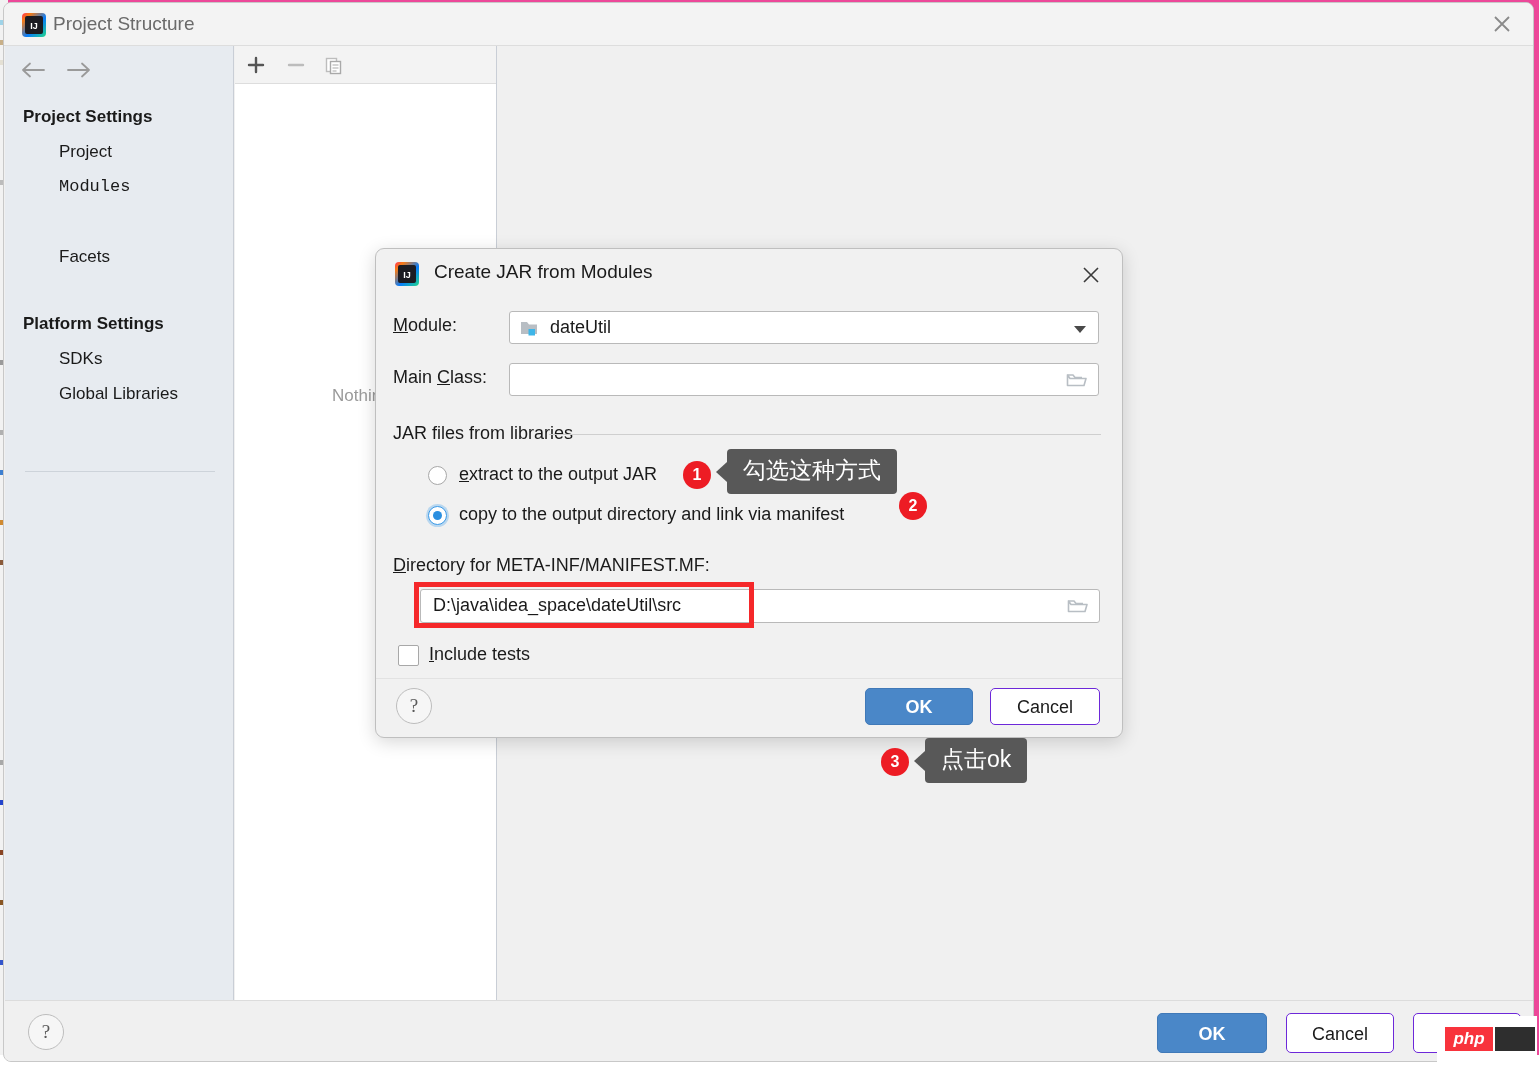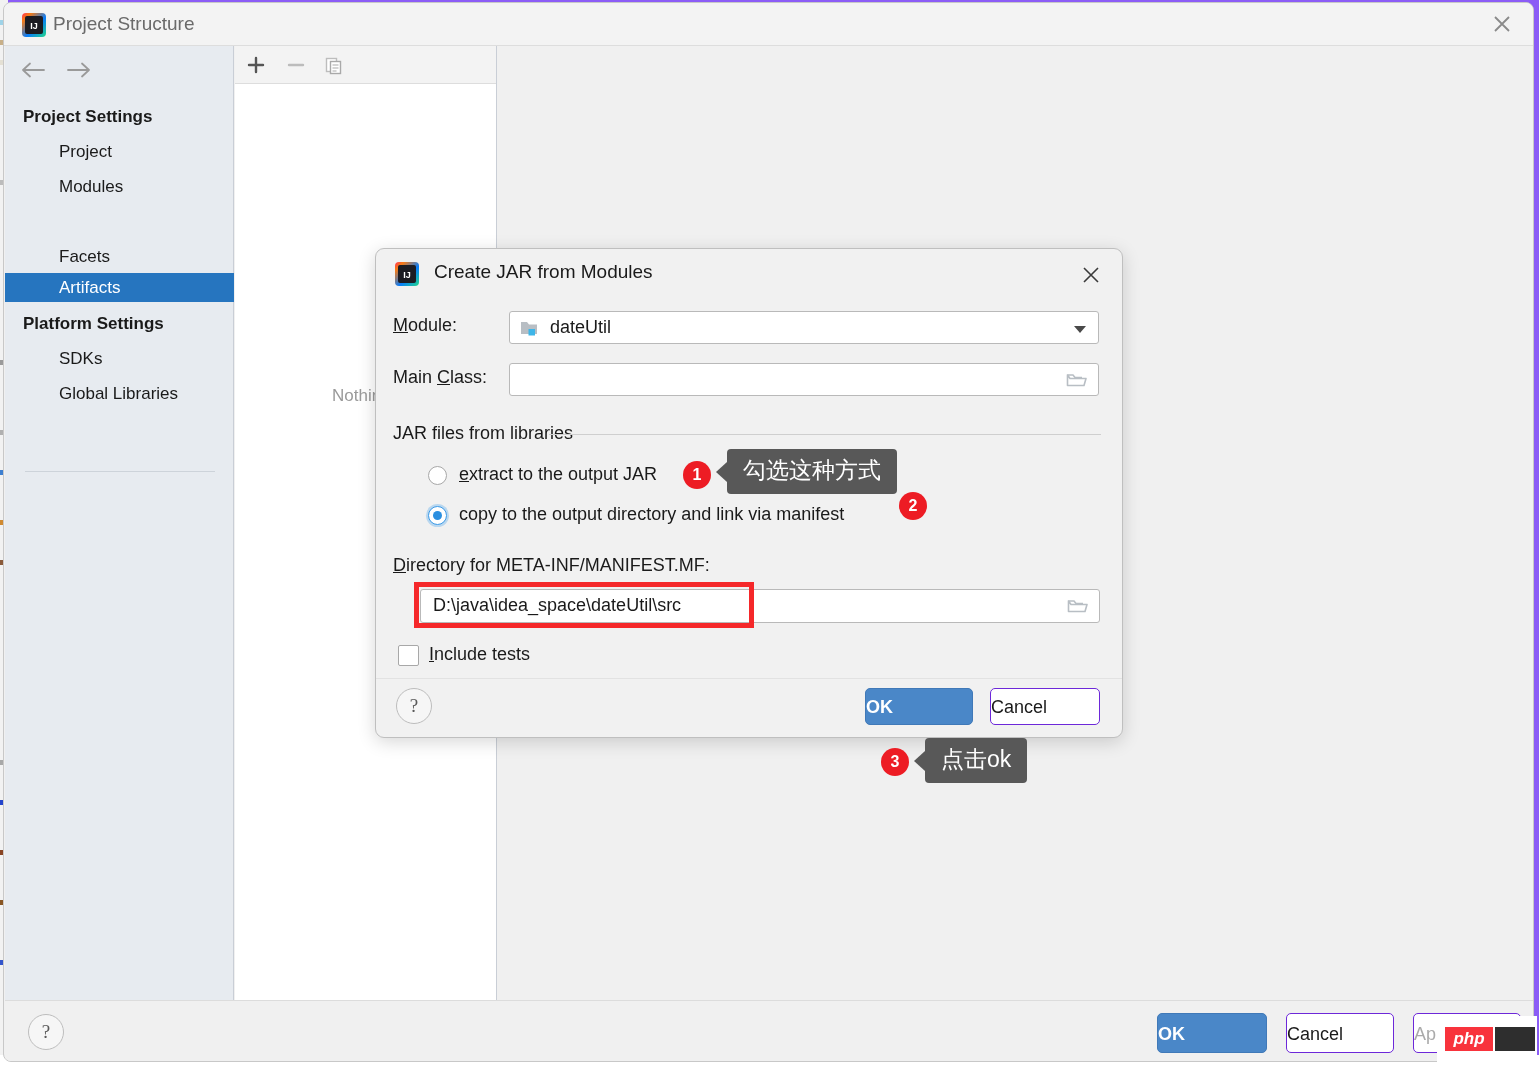--- a/index.html
+++ b/index.html
@@ -5,21 +5,21 @@
   html, body {
     margin: 0; padding: 0;
     width: 1539px; height: 1071px;
     overflow: hidden;
     background: #ffffff;
     font-family: "Liberation Sans", sans-serif;
   }
   #root {
     position: relative;
     width: 1539px; height: 1071px;
-    background: #8b5cf6;
+    background: #ec4899;
   }
 
   
   .bg-sliver {
     position: absolute; left: 0; top: 0; width: 8px; height: 1071px;
     background: #f2f2f2;
   }
   .bg-sliver .chip {
     position: absolute; left: 0; width: 8px; height: 5px;
   }
@@ -151,21 +151,21 @@
   .help-circle {
     position: absolute; width: 34px; height: 34px; border-radius: 50%;
     border: 1px solid #bdbdbd; background: #f6f6f6;
     text-align: center; line-height: 33px;
     font-size: 19px; color: #5a5a5a;
     font-family: "Liberation Serif", serif;
     cursor: default;
   }
   .btn {
     position: absolute; height: 40px; border-radius: 5px;
-    font-size: 18px; line-height: 40px; 
+    font-size: 18px; line-height: 40px; text-align: center;
     box-sizing: border-box; cursor: default;
     font-family: "Liberation Sans", sans-serif;
   }
   .btn.primary { background: #4a87c8; color: #ffffff; border: 1px solid #4079b8; font-weight: bold; }
   .btn.normal  { background: #ffffff; color: #1a1a1a; border: 1px solid #6d28d9; }
 
   
   .dialog {
     position: absolute; left: 375px; top: 248px;
     width: 748px; height: 490px;
@@ -383,23 +383,22 @@
         <div class="nav-btn" style="margin-left:6px;">
           <svg width="26" height="16" viewBox="0 0 26 16">
             <path d="M2 8 L23 8 M16 1.5 L23 8 L16 14.5" stroke="#9a9a9a" stroke-width="1.8" fill="none" stroke-linecap="round" stroke-linejoin="round"></path>
           </svg>
         </div>
       </div>
 
       <div class="group-title" style="top:61px;">Project Settings</div>
 
       <div class="nav-item" style="top:91px;">Project</div>
-      <div class="nav-item" style="top:126px;">Modules</div>
+      <div class="nav-item" style="top:126px;font-family:Liberation Mono, monospace;">Modules</div>
       <div class="nav-item" style="top:196px;">Facets</div>
-      <div class="nav-item selected" style="top:227px;">Artifacts</div>
 
       <div class="group-title" style="top:268px;">Platform Settings</div>
 
       <div class="nav-item" style="top:298px;">SDKs</div>
       <div class="nav-item" style="top:333px;">Global Libraries</div>
 
       <div class="nav-sep"></div>
 
     </div>
 

